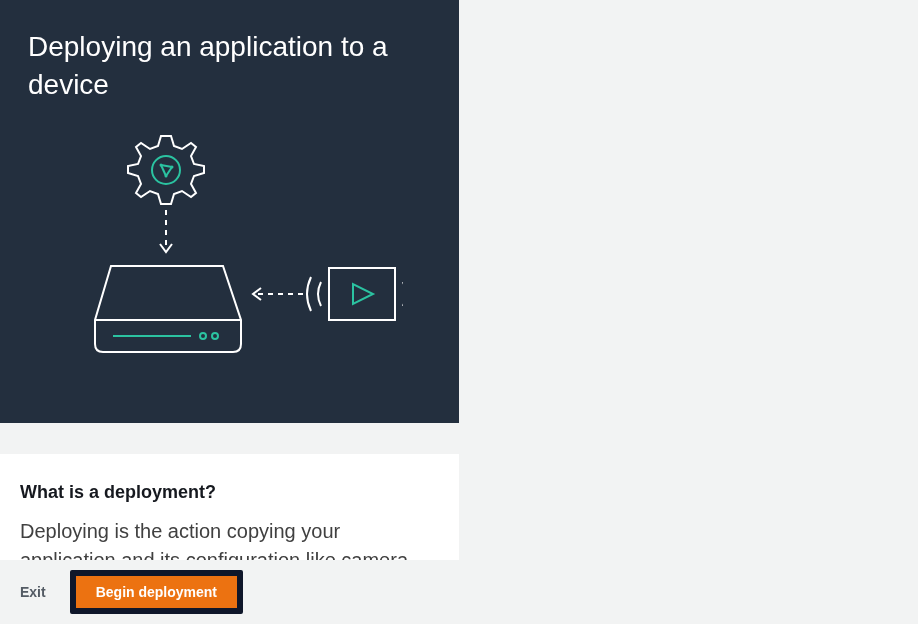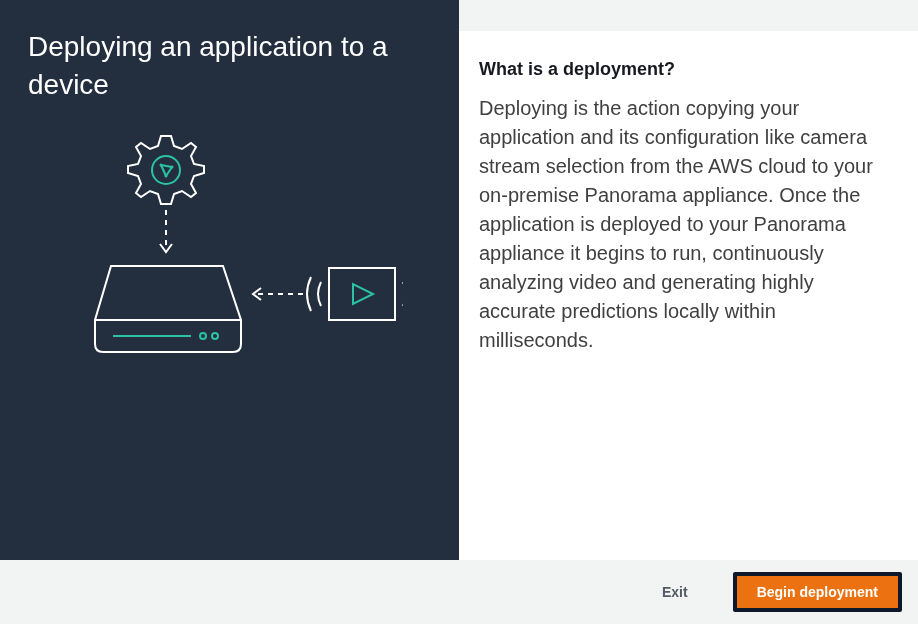--- a/index.html
+++ b/index.html
@@ -8,20 +8,21 @@
     background: #f2f3f3;
     width: 918px;
     height: 624px;
     overflow: hidden;
     position: relative;
   }
   .main-area {
     display: flex;
     width: 100%;
     height: 560px;
+    flex-direction: column;
   }
   .left-panel {
     width: 459px;
     background: #232f3e;
     color: #ffffff;
     padding: 28px 22px 24px 28px;
     display: flex;
     flex-direction: column;
   }
   .left-title {
@@ -60,43 +61,43 @@
     color: #404040;
   }
   .footer {
     position: absolute;
     bottom: 0;
     left: 0;
     width: 100%;
     height: 64px;
     background: #f2f3f3;
     display: flex;
-    justify-content: flex-end;
+    justify-content: flex-start;
     align-items: center;
     padding-right: 16px;
-    gap: 25px;
+    gap: 4px;
   }
   .btn {
     font-size: 14px;
     font-weight: 700;
     padding: 8px 20px;
     border-radius: 2px;
     border: 1px solid transparent;
     cursor: pointer;
     font-family: inherit;
   }
   .btn-link {
     background: transparent;
     color: #545b64;
     border: none;
   }
   .btn-primary {
     background: #ec7211;
     color: #ffffff;
-    border: 4px solid #0f172a;
+    border: 6px solid #0f172a;
   }
   svg .stroke { stroke: #ffffff; fill: none; stroke-width: 2; }
   svg .teal   { stroke: #2bc3a1; fill: none; stroke-width: 2; }
 </style>
 </head>
 <body>
 
 <div class="main-area">
 
   <div class="left-panel">

